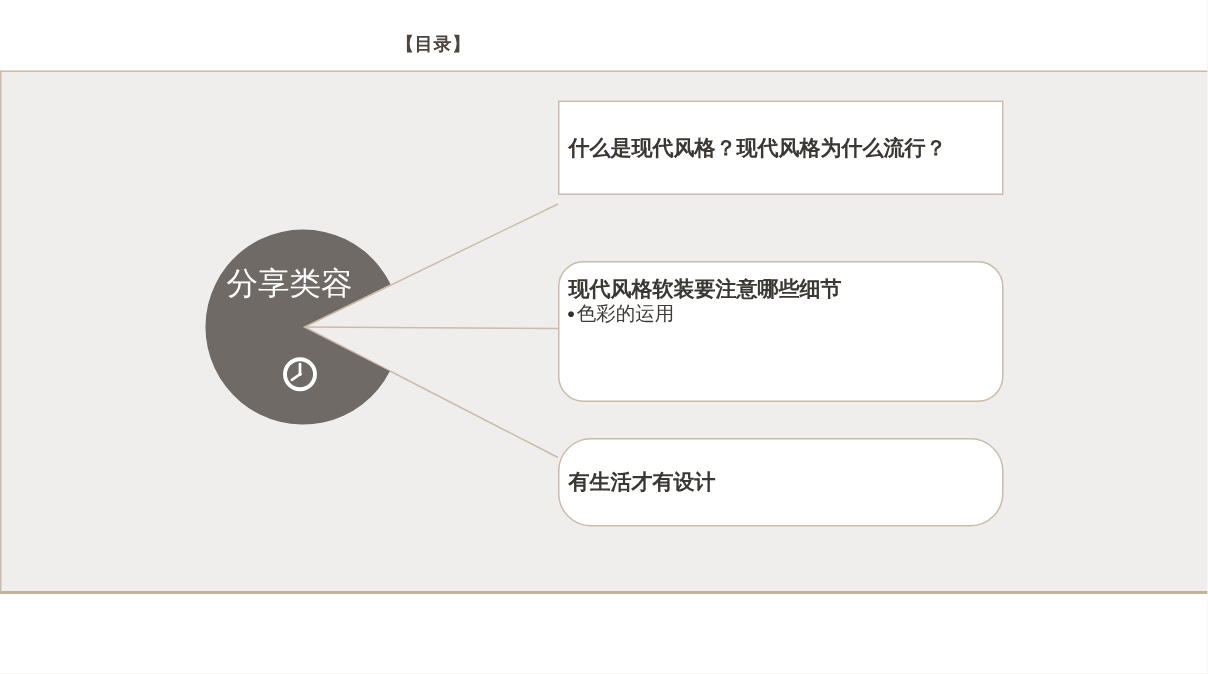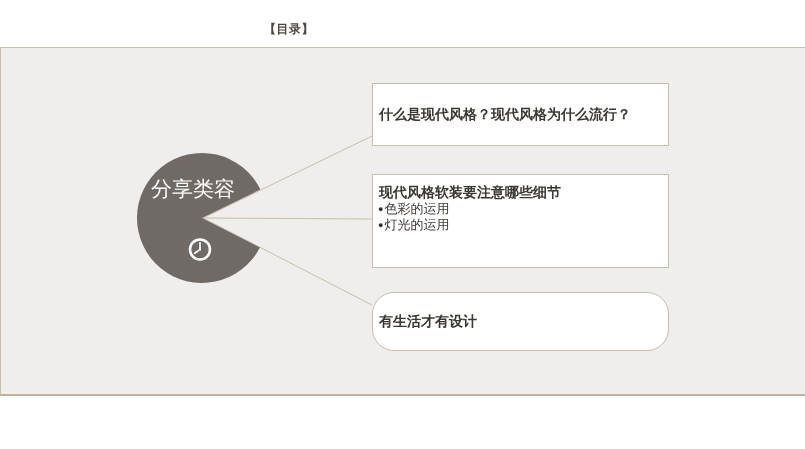--- a/index.html
+++ b/index.html
@@ -40,22 +40,22 @@
   }
   .box {
     position: absolute;
     left: 372px;
     width: 297px;
     box-sizing: border-box;
     background: #ffffff;
     border: 1px solid #c9bcaa;
     color: #3b3733;
   }
-  .box-1 { top: 83px;  height: 63px; display: flex; align-items: center; }
-  .box-2 { top: 174px; height: 94px; padding: 10px 6px 0 5px; }
+  .box-1 { top: 67px;  height: 63px; display: flex; align-items: center; }
+  .box-2 { top: 174px; height: 94px; padding: 10px 6px 0 5px; border-radius: 17px; }
   .box-3 { top: 292px; height: 59px; display: flex; align-items: center; border-radius: 22px; }
   .box-title {
     font-size: 14px;
     font-weight: bold;
     padding-left: 6px;
     line-height: 15px;
   }
   .box-2 .box-title { padding-left: 1px; }
   .bullet-list { margin-top: 1px; }
   .bullet-row {
@@ -99,21 +99,18 @@
 <div class="box box-1">
   <div class="box-title">什么是现代风格？现代风格为什么流行？</div>
 </div>
 
 <div class="box box-2">
   <div class="box-title">现代风格软装要注意哪些细节</div>
   <div class="bullet-list">
     <div class="bullet-row">
       <span class="bullet">●</span><span>色彩的运用</span>
     </div>
-    <div class="bullet-row">
-      <span class="bullet">●</span><span>灯光的运用</span>
-    </div>
   </div>
 </div>
 
 <div class="box box-3">
   <div class="box-title">有生活才有设计</div>
 </div>
 
 </body></html>

